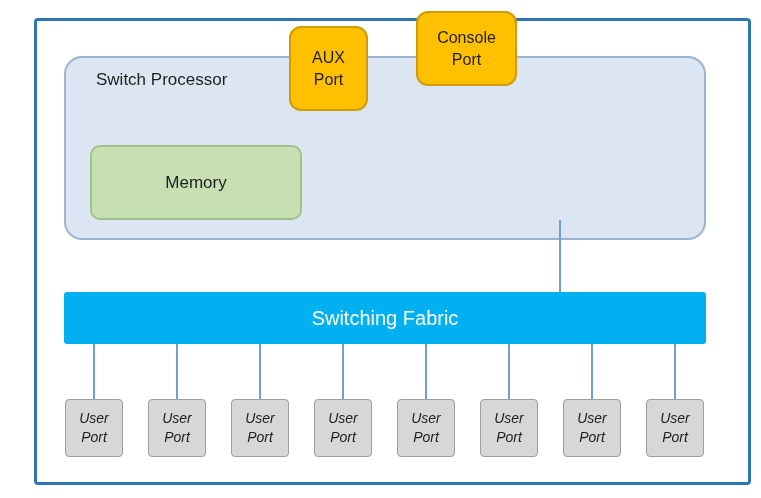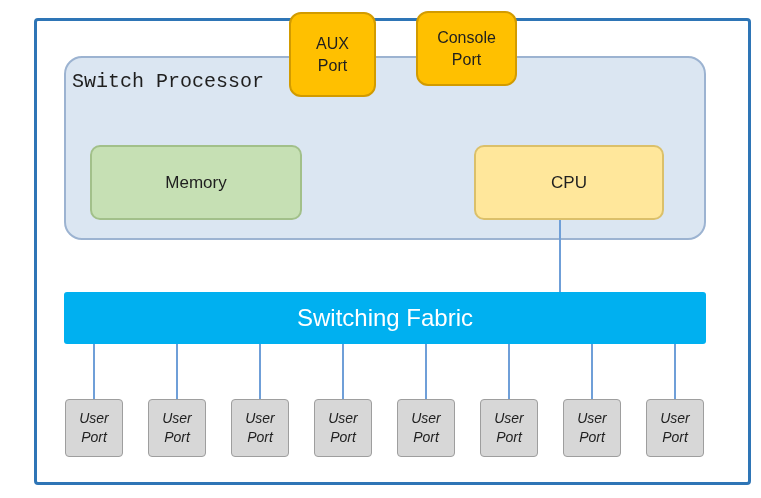--- a/index.html
+++ b/index.html
@@ -29,42 +29,41 @@
     position: absolute;
     left: 64px; top: 56px;
     width: 642px; height: 184px;
     background: var(--processor-fill, #dbe6f2);
     border: 2px solid var(--processor-border, #9cb3d1);
     border-radius: 18px;
     box-sizing: border-box;
   }
   .processor-label {
     position: absolute;
-    left: 72px; top: 70px;
-    font-size: 20px;
+    left: 96px; top: 70px;
+    font-size: 17px;
     color: var(--text, #1f1f1f);
-    font-family: Liberation Mono, monospace;
   }
   .top-port {
     position: absolute;
     background: var(--port-fill, #ffc000);
     border: 2px solid var(--port-border, #d29b00);
     border-radius: 12px;
     box-sizing: border-box;
     display: flex;
     align-items: center;
     justify-content: center;
     text-align: center;
     font-size: 16px;
     line-height: 1.35;
     white-space: pre-line;
   }
   .aux-port {
-    left: 289px; top: 12px;
-    width: 87px; height: 85px; align-items: center;
+    left: 289px; top: 26px;
+    width: 79px; height: 85px; align-items: center;
   }
   .console-port {
     left: 416px; top: 11px;
     width: 101px; height: 75px;
   }
   .memory-box {
     position: absolute;
     left: 90px; top: 145px;
     width: 212px; height: 75px;
     background: var(--memory-fill, #c6e0b4);
@@ -99,21 +98,21 @@
   }
   .fabric-bar {
     position: absolute;
     left: 64px; top: 292px;
     width: 642px; height: 52px;
     background: var(--fabric-fill, #00b0f0);
     border-radius: 3px;
     display: flex;
     align-items: center;
     justify-content: center;
-    font-size: 24px;
+    font-size: 20px;
     color: var(--fabric-text, #ffffff);
   }
   .user-port {
     position: absolute;
     top: 399px;
     width: 58px; height: 58px;
     background: var(--user-port-fill, #d7d7d7);
     border: 1.5px solid var(--user-port-border, #9e9e9e);
     border-radius: 4px;
     box-sizing: border-box;
@@ -142,23 +141,20 @@
     <span>AUX
 Port</span>
   </div>
   <div class="top-port console-port">
     <span>Console
 Port</span>
   </div>
 
   <div class="memory-box">
     <span>Memory</span>
-  </div>
-  <div class="cpu-box">
-    <span>CPU</span>
   </div>
 
   <div class="connector cpu-connector"></div>
 
   <div class="fabric-bar">
     <span>Switching Fabric</span>
   </div>
 
   <div class="connector port-connector" style="left:93px"></div>
   <div class="connector port-connector" style="left:176px"></div>

